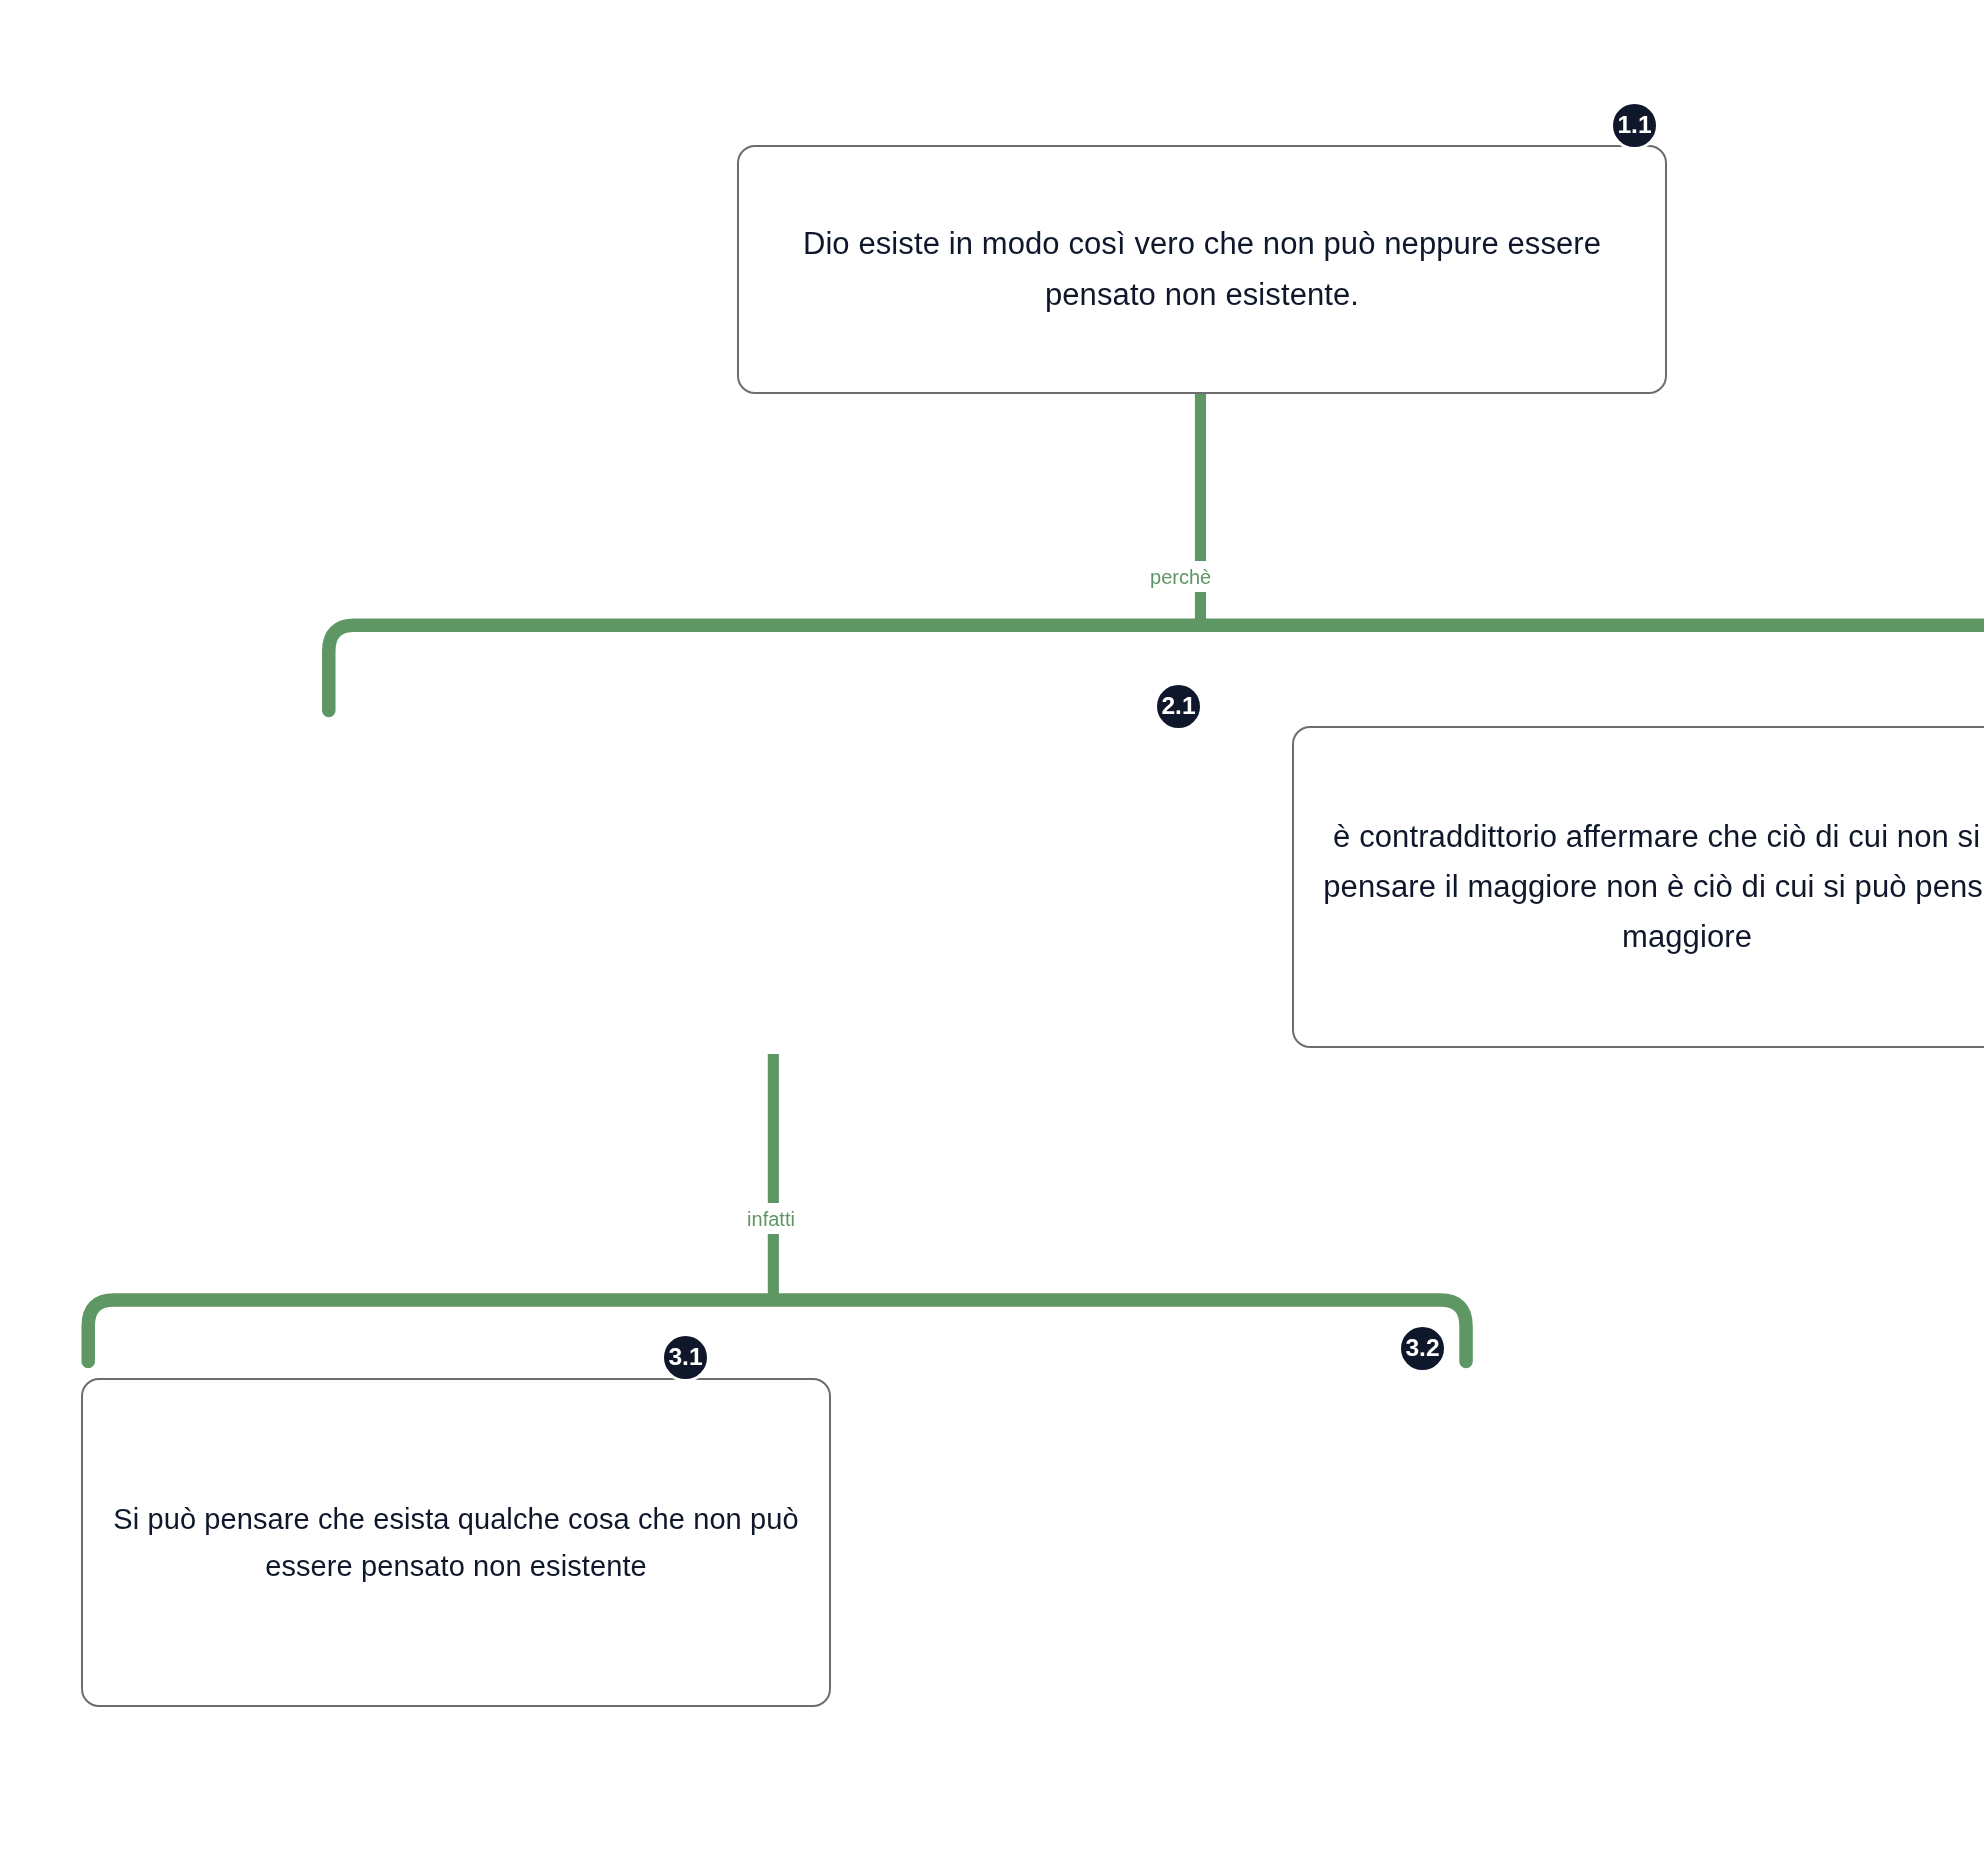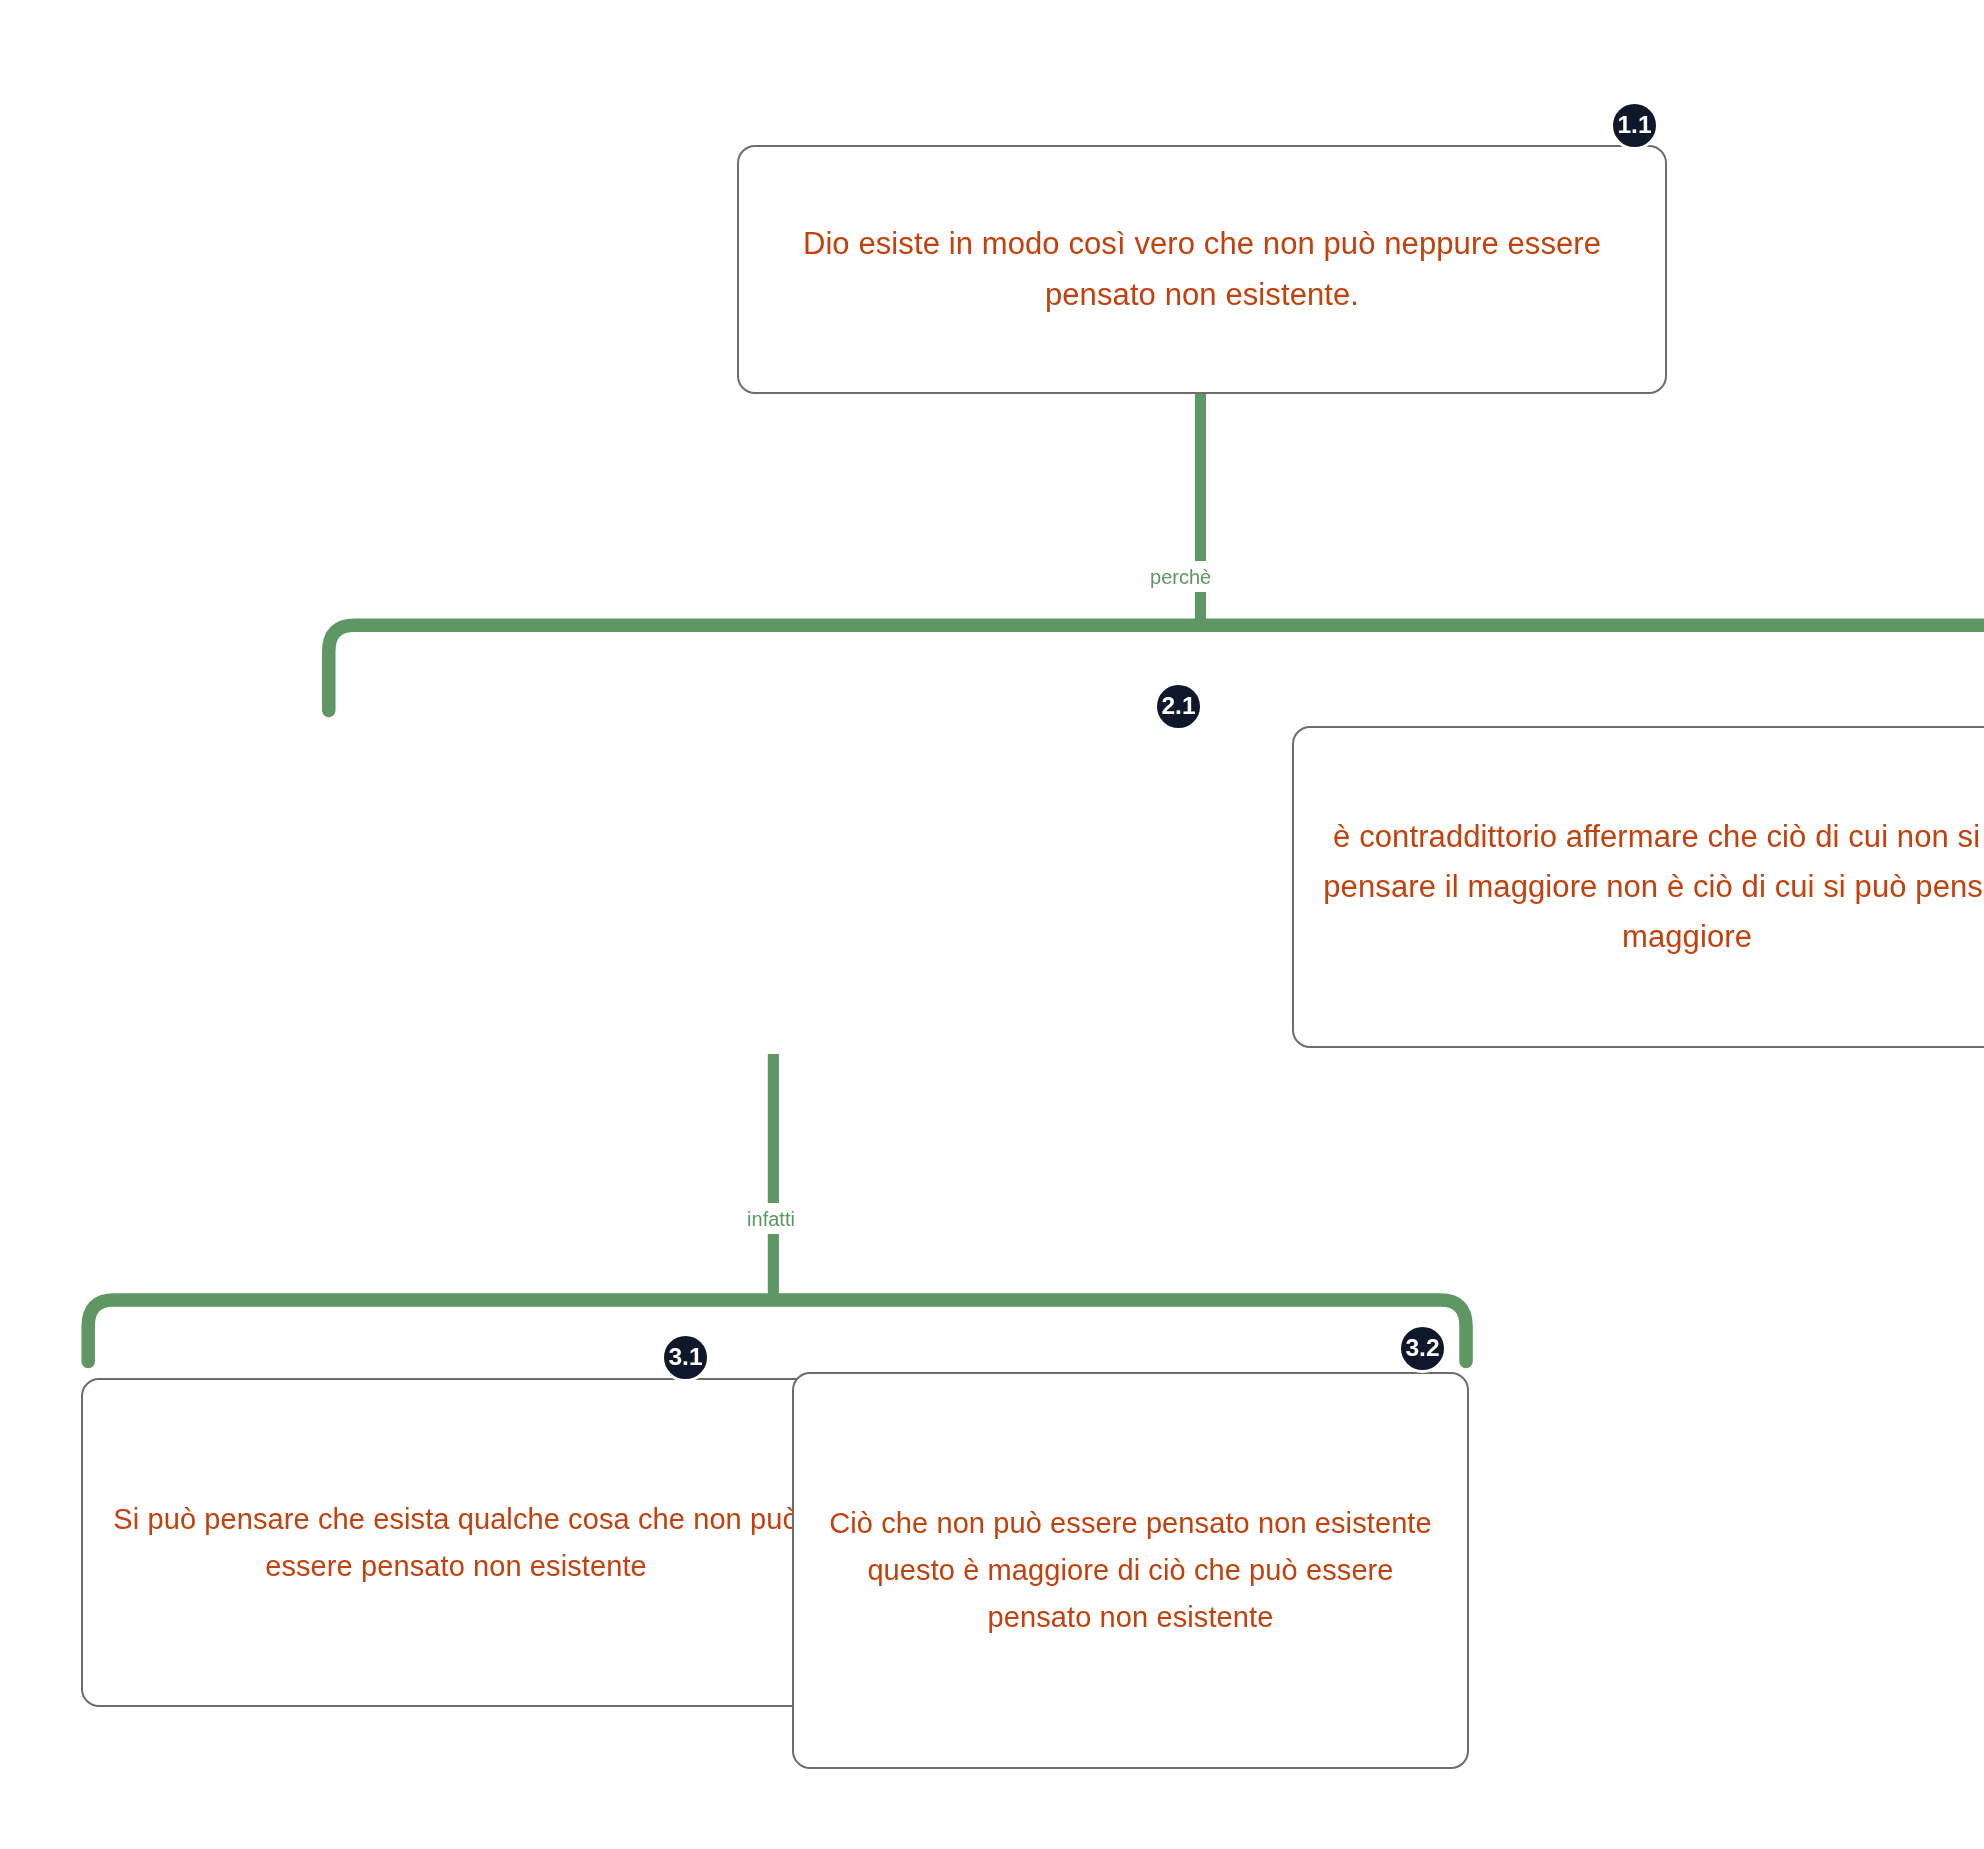--- a/index.html
+++ b/index.html
@@ -26,21 +26,21 @@
   .node {
     position: absolute;
     box-sizing: border-box;
     border: 2.8px solid #6d6d6d;
     border-radius: 18px;
     background: #ffffff;
     display: flex;
     align-items: center;
     justify-content: center;
     text-align: center;
-    color: #c2410c;
+    color: #0f172a;
     font-size: 31px;
     line-height: 1.62;
     padding: 10.3px 23px;
     letter-spacing: 0.1px;
     z-index: 2;
   }
   .node-text {
     display: block;
     width: 100%;
   }
@@ -131,23 +131,20 @@
 
   <div class="node" style="left:81px; top:1378px; width:750px; height:329px; font-size:29px;">
     <span class="node-text">Si può pensare che esista qualche cosa che non può essere pensato non esistente</span>
   </div>
   <div class="badge" style="left:661px; top:1333px; border:0; box-shadow:none; background:transparent;">
     <div class="badge-inner">
       <span>3.1</span>
     </div>
   </div>
 
-  <div class="node" style="left:792px; top:1372px; width:677px; height:397px; font-size:29px;">
-    <span class="node-text">Ciò che non può essere pensato non esistente questo è maggiore di ciò che può essere pensato non esistente</span>
-  </div>
   <div class="badge" style="left:1398px; top:1324px; border:0; box-shadow:none; background:transparent;">
     <div class="badge-inner">
       <span>3.2</span>
     </div>
   </div>
 
 </div>
 
 
 </body></html>

